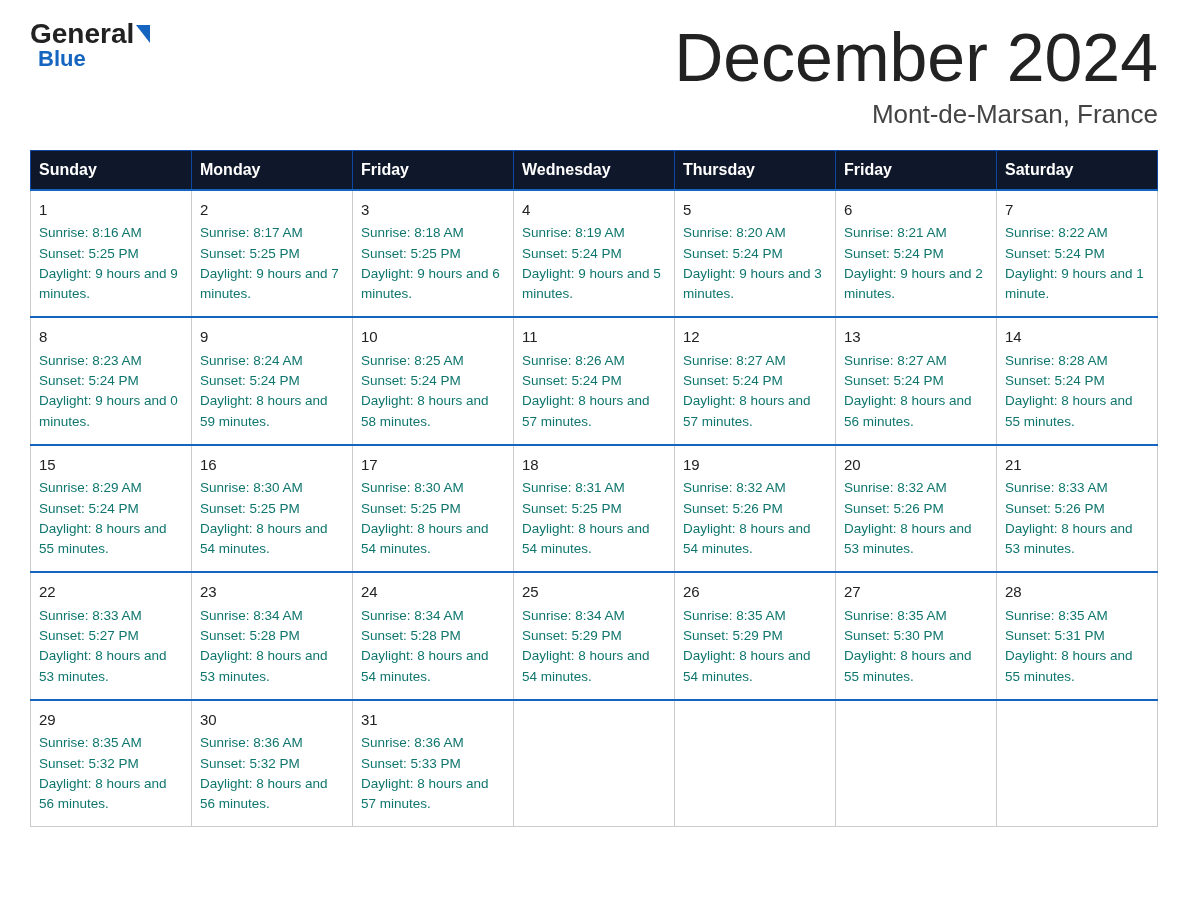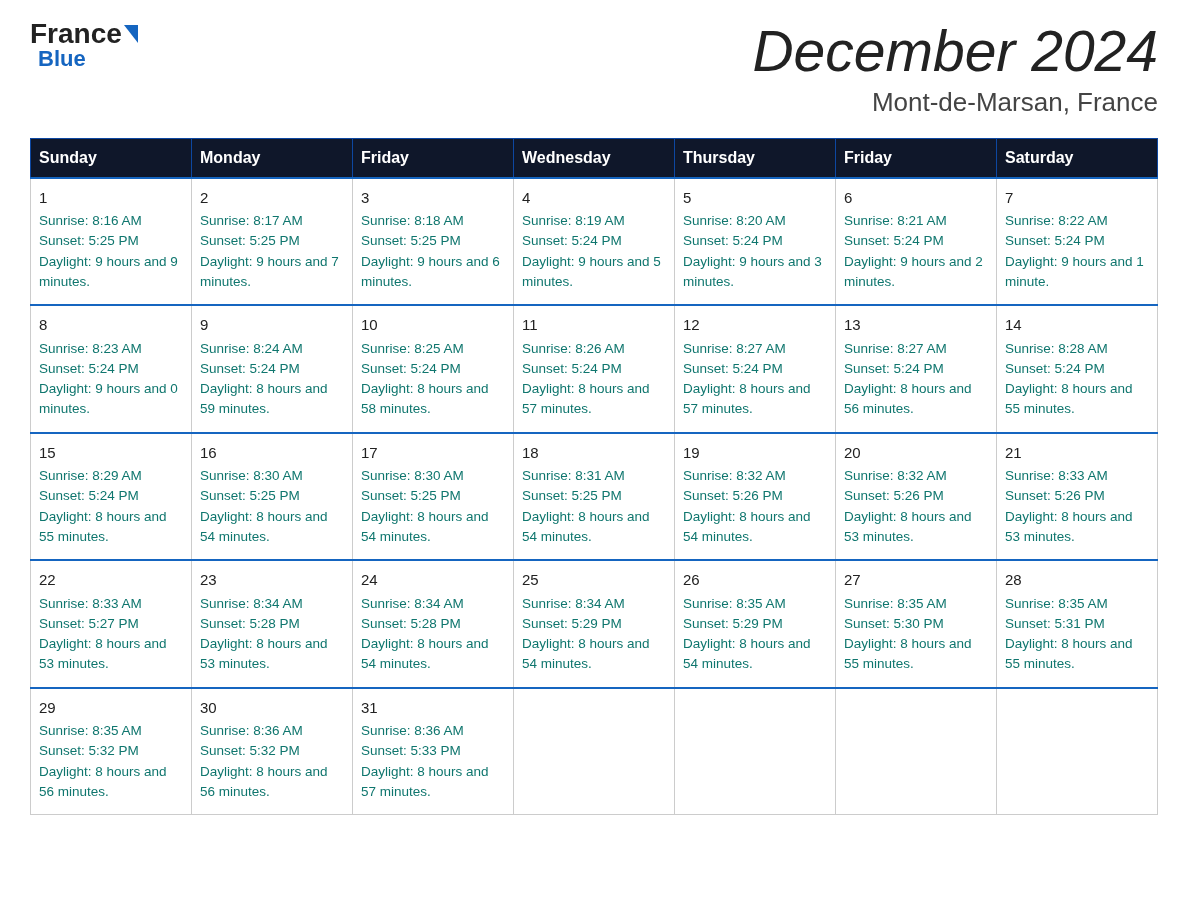--- a/index.html
+++ b/index.html
@@ -41,25 +41,24 @@
       color: #1565c0;
       font-size: 22px;
       font-weight: bold;
       margin-top: -2px;
       margin-left: 8px;
     }
     .title-block {
       text-align: right;
     }
     .title-block h1 {
-      font-size: 57px;
+      font-size: 68px;
       font-weight: normal;
       color: #222;
       line-height: 1.1;
-      font-style: italic;
     }
     .title-block h2 {
       font-size: 26px;
       font-weight: normal;
       color: #444;
       margin-top: 4px;
     }
     table {
       width: 100%;
       border-collapse: collapse;
@@ -104,21 +103,21 @@
     td.empty {
       background: #fff;
     }
   </style>
 </head>
 <body>
 
 <div class="header">
   <div class="logo">
     <div style="display:flex;align-items:center;">
-      <span class="logo-text">France</span>
+      <span class="logo-text">General</span>
       <span class="logo-arrow"></span>
     </div>
     <span class="logo-blue">Blue</span>
   </div>
   <div class="title-block">
     <h1>December 2024</h1>
     <h2>Mont-de-Marsan, France</h2>
   </div>
 </div>
 

